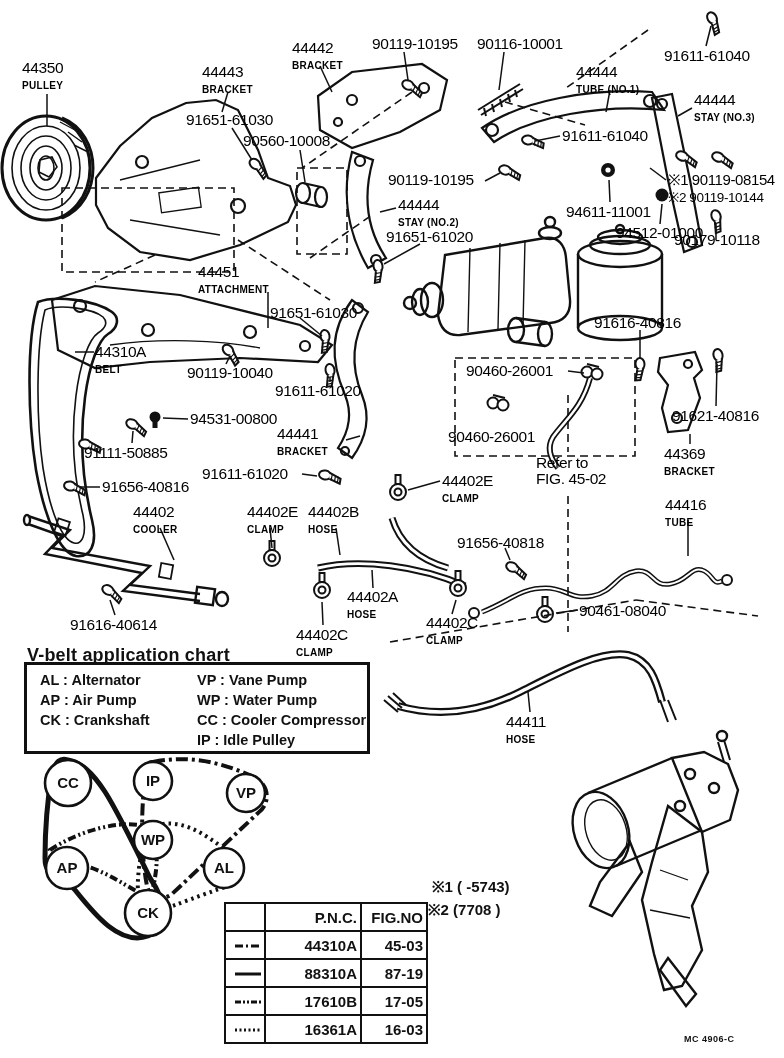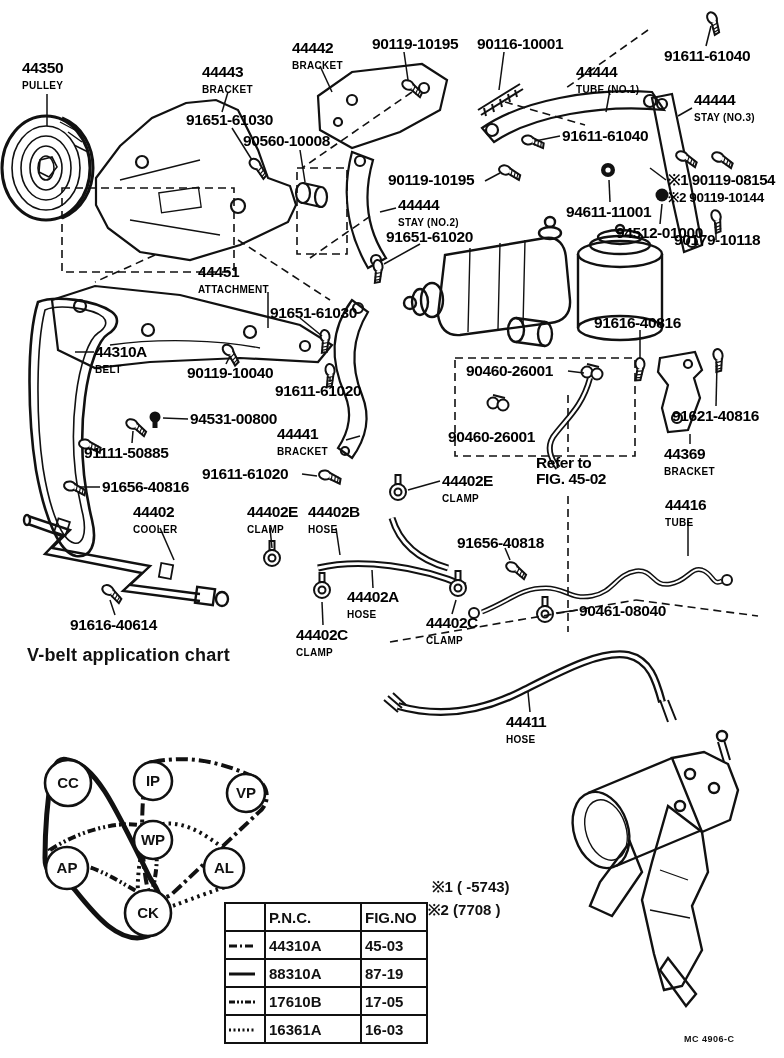--- a/index.html
+++ b/index.html
@@ -1,30 +1,30 @@
 <!DOCTYPE html>
 <html><head>
 <meta charset="utf-8">
 <style>
   html,body{margin:0;padding:0;background:#fff}
   .canvas{position:relative;width:784px;height:1058px;background:#fff;color:#111;
           font-family:"Liberation Sans",sans-serif;overflow:hidden}
   svg.art{position:absolute;left:0;top:0}
   .lbl{position:absolute;white-space:nowrap;line-height:1.02;color:#000}
-  .lbl .num{font-size:15.5px;font-weight:700;letter-spacing:-0.4px}
+  .lbl .num{font-size:15.5px;font-weight:400;letter-spacing:-0.4px}
   .lbl .cap{font-size:10px;font-weight:700;letter-spacing:0.3px;margin-top:5px}
   .note{position:absolute;font-size:15px;font-weight:700;white-space:nowrap}
   .vtitle{position:absolute;left:27px;top:645px;font-size:18px;font-weight:700;letter-spacing:0.2px}
   .legend{position:absolute;left:24px;top:662px;width:346px;height:92px;border:3px solid #111;box-sizing:border-box}
   .leg-col{position:absolute;top:5px;font-size:14.5px;font-weight:700;line-height:1.38;white-space:nowrap}
   .leg-col.c1{left:13px}
   .leg-col.c2{left:170px}
   table.ptable{position:absolute;left:224px;top:902px;border-collapse:collapse;background:#fff}
   .ptable td,.ptable th{border:2.5px solid #111;font-size:15px;font-weight:700;
-        padding:0 3px;height:26px;text-align:left;white-space:nowrap}
+        padding:0 3px;height:26px;text-align:right;white-space:nowrap}
   .c-ls{width:32px}.c-pnc{width:88px}.c-fig{width:58px}
   .ls-line{stroke:#111;stroke-width:3;fill:none}
   .ls-solid{stroke-dasharray:none}
   .ls-dash-dot{stroke-dasharray:8 3 2 3}
   .ls-dash-dot-dot{stroke-dasharray:6 2 2 2 2 2}
   .ls-dotted{stroke-dasharray:2 2.5}
   .footer-code{position:absolute;left:684px;top:1034px;font-size:9px;font-weight:700;letter-spacing:0.5px}
 </style>
 </head>
 <body>
@@ -489,20 +489,33 @@
     </div>
 <div class="lbl" style="left:70px;top:617px">
       <div class="num">91616-40614</div>
     </div>
 <div class="lbl" style="left:506px;top:714px">
       <div class="num">44411</div>
       <div class="cap">HOSE</div>
     </div>
 
 <div class="vtitle">V-belt application chart</div>
+<div class="legend">
+  <div class="leg-col c1">
+    <div>AL : Alternator</div>
+    <div>AP : Air Pump</div>
+    <div>CK : Crankshaft</div>
+  </div>
+  <div class="leg-col c2">
+    <div>VP : Vane Pump</div>
+    <div>WP : Water Pump</div>
+    <div>CC : Cooler Compressor</div>
+    <div>IP : Idle Pulley</div>
+  </div>
+</div>
 
 <table class="ptable">
   <tbody>
         <tr>
     <th class="c-ls"></th>
     <th class="c-pnc">P.N.C.</th>
     <th class="c-fig">FIG.NO</th>
   </tr>
   <tr>
     <td><svg width="26" height="10">

